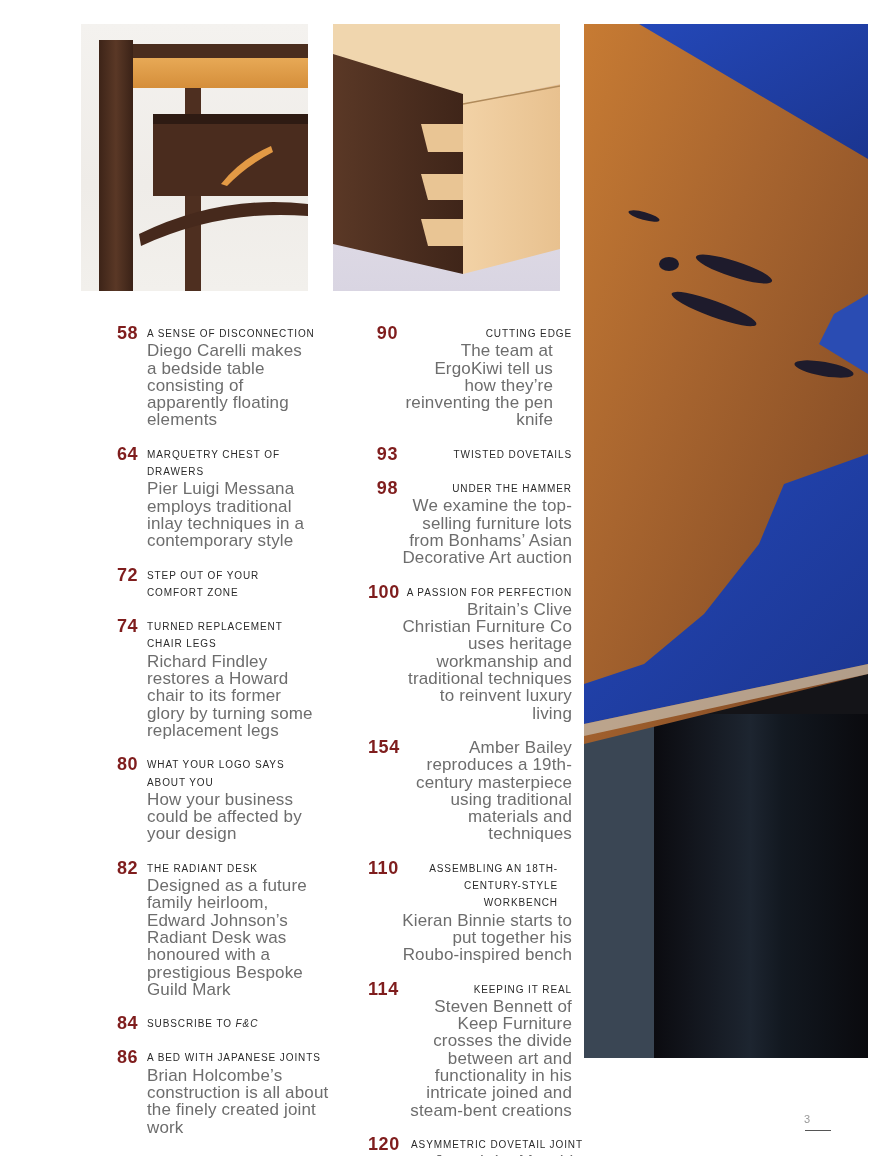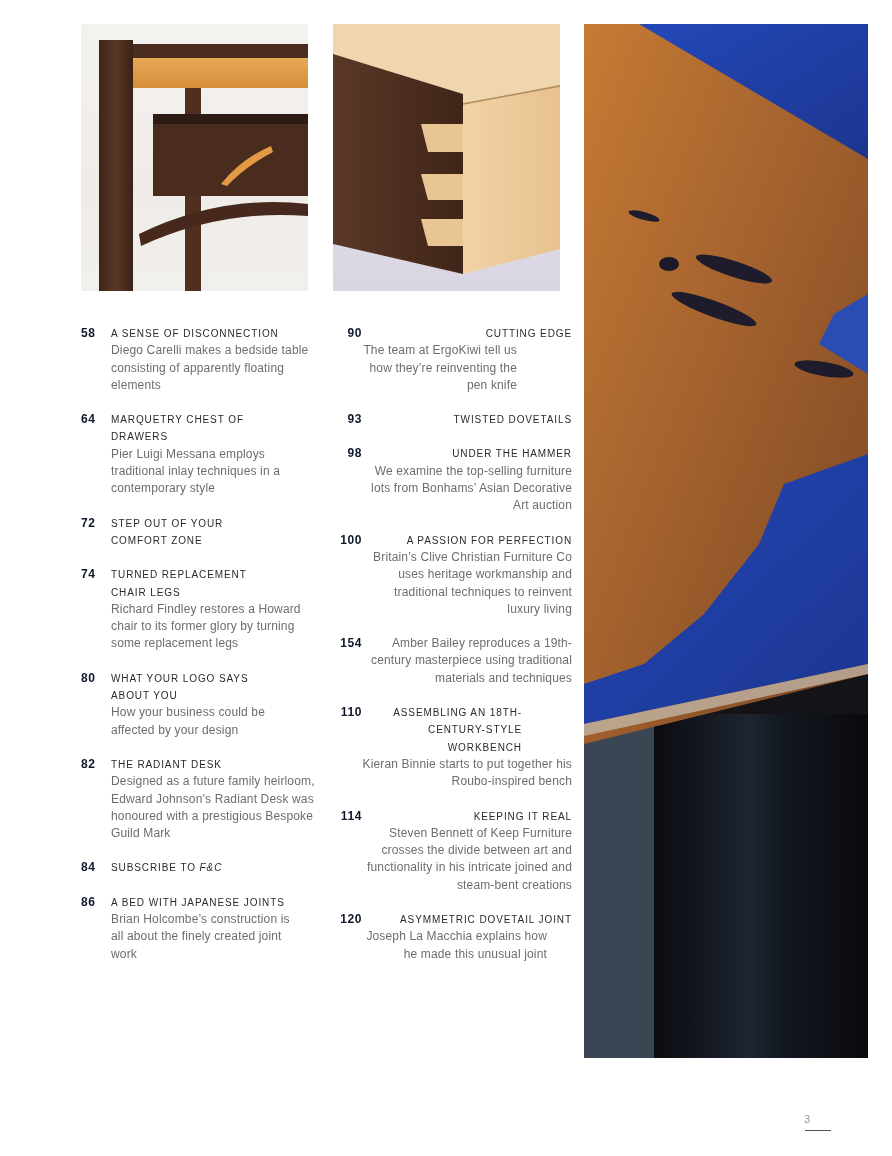--- a/index.html
+++ b/index.html
@@ -11,26 +11,26 @@
     background: linear-gradient(180deg, #f4f2ef 0%, #efece8 60%, #f2f0ec 100%); }
   #photo-box { left: 333px; top: 24px; width: 227px; height: 267px;
     background: linear-gradient(180deg, #ece7ee 0%, #d9d5e2 100%); }
   #photo-resin { left: 584px; top: 24px; width: 284px; height: 1034px; background: #101014; }
 
   .col { position: absolute; top: 325px; }
   #col-left { left: 81px; width: 235px; }
   #col-right { left: 332px; width: 240px; text-align: right; }
 
   .entry { display: flex; margin-bottom: 17px; }
-  .entry .num { width: 30px; flex: 0 0 30px; font-size: 12px; font-weight: bold;
-    letter-spacing: 0.6px; line-height: 17.3px; color: #0f172a; }
+  .entry .num { width: 30px; flex: 0 0 30px; font-size: 18px; font-weight: bold;
+    letter-spacing: 0.6px; line-height: 17.3px; color: #7f1d1d; margin-left: 36px; }
   .entry .body { flex: 1; }
   .entry .title { font-size: 10px; font-weight: normal; letter-spacing: 0.9px;
     line-height: 17.3px; color: #2a2a2a; text-transform: uppercase; }
-  .entry .desc { font-size: 12px; line-height: 17.3px; color: #6d6d6d; letter-spacing: 0.15px; }
+  .entry .desc { font-size: 17px; line-height: 17.3px; color: #6d6d6d; letter-spacing: 0.15px; }
   .entry .title i, .entry .desc i { font-style: italic; }
 
   #page-number { position: absolute; left: 804px; top: 1113px; font-size: 11px; color: #999; }
   #page-rule { position: absolute; left: 805px; top: 1130px; width: 26px; height: 1px; background: #555; }
 </style>
 </head>
 <body>
 
 <div class="photo" id="photo-table">
   <svg width="227" height="267" viewBox="0 0 227 267">

